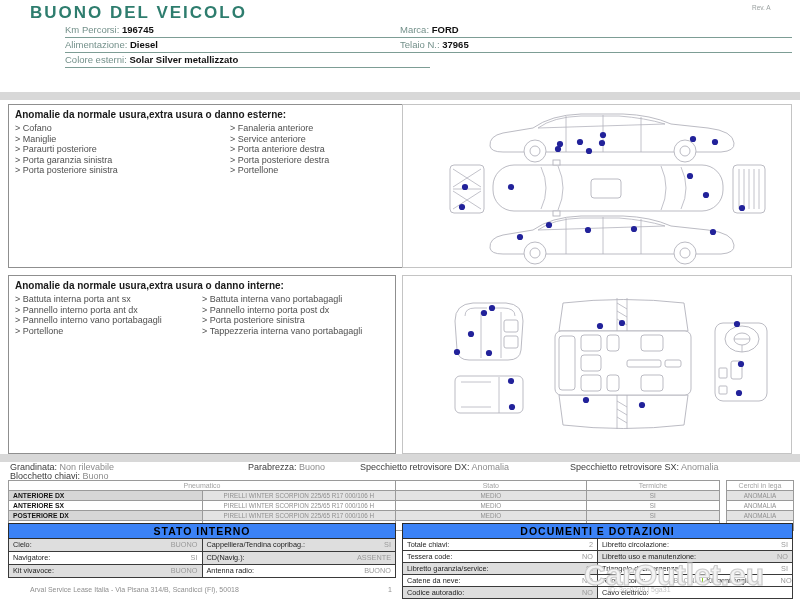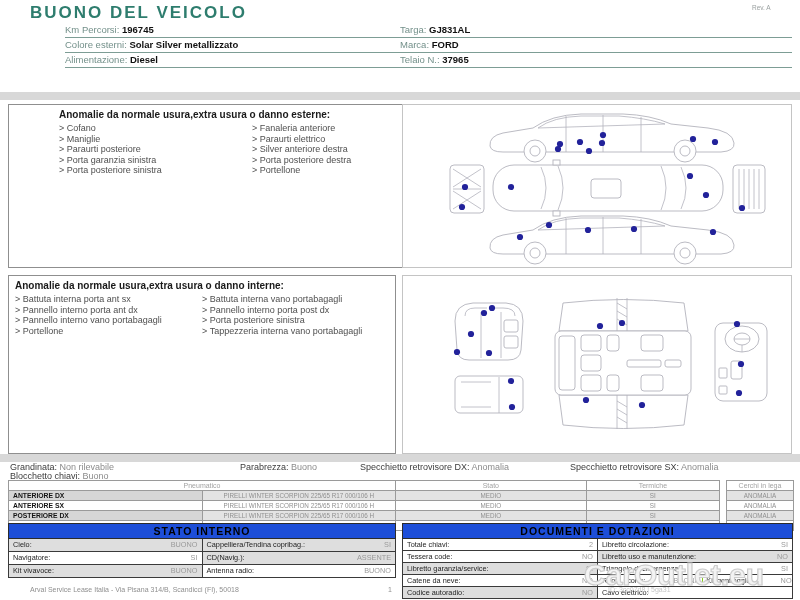--- a/index.html
+++ b/index.html
@@ -16,61 +16,61 @@
   .hrow{border-bottom:1px solid #7d9d95;padding:1px 0 2px;font-size:9.5px;line-height:11px;}
   .hrow .lbl{color:#73908a;}
   .hrow .val{color:#111;font-weight:bold;}
 
   
   .band{position:absolute;left:0;width:800px;height:8px;background:#d8d8d8;}
   .band1{top:92px;} .band2{top:454px;}
 
   
   .abox{position:absolute;border:1px solid #8f8f8f;background:#fff;box-sizing:border-box;}
-  #ext-anom{left:8px;top:104px;width:444px;height:164px;padding-left:44px;}
+  #ext-anom{left:8px;top:104px;width:444px;height:164px;}
   #int-anom{left:8px;top:275px;width:388px;height:179px;}
   .abox .atitle{margin:4px 6px 3px;font-size:10px;font-weight:bold;color:#1a1a1a;}
   .alist{display:flex;padding:0 6px;}
   .acol{width:50%;}
   .aitem{font-size:9px;color:#4f4f4f;line-height:10.5px;max-width:170px;}
   .aitem::before{content:">\00a0 ";}
 
   
   .dpanel{position:absolute;border:1px solid #c4c4c4;background:#fff;box-sizing:border-box;}
   #ext-panel{left:402px;top:104px;width:390px;height:164px;}
   #int-panel{left:402px;top:275px;width:390px;height:179px;}
   .car{stroke:#b3b3bc;fill:#ffffff;stroke-width:0.9;}
   .carline{stroke:#b3b3bc;fill:none;stroke-width:0.8;}
   .dot{fill:#22229a;stroke:none;}
 
   
   .checks{position:absolute;left:8px;width:786px;font-size:9px;line-height:9px;}
   .checks-1{top:463px;} .checks-2{top:472px;}
   .chk{position:absolute;white-space:nowrap;}
   .chk .k{color:#3c3c3c;} .chk .v{color:#8c8c8c;}
-  .chk1{left:2px;} .chk2{left:232px;} .chk3{left:352px;} .chk4{left:562px;}
+  .chk1{left:2px;} .chk2{left:240px;} .chk3{left:352px;} .chk4{left:562px;}
 
   
   table{border-collapse:collapse;table-layout:fixed;}
   #tyre-table{position:absolute;left:8px;top:480px;width:712px;}
   #cerchi-table{position:absolute;left:726px;top:480px;width:68px;}
   #tyre-table th,#tyre-table td,#cerchi-table th,#cerchi-table td{
       border:1px solid #9a9a9a;height:7px;line-height:7px;overflow:hidden;white-space:nowrap;}
   th.tcol{font-weight:normal;color:#a3a3a3;font-size:7px;text-align:center;height:8px;line-height:8px;}
   td.pos{font-size:6.8px;font-weight:bold;color:#141414;text-align:left;padding-left:4px;}
   td.tval{font-size:6.3px;color:#8f8f8f;text-align:center;}
   tr.rg td{background:#e3e3e3;}
   tr.rg td.pos{background:#d6d6d6;}
   .w-pos{width:225px;} .w-spec{width:267px;} .w-stato{width:130px;} .w-term{width:90px;}
 
   
   .btable{position:absolute;top:523px;border-collapse:collapse;}
   #stato-interno{left:8px;width:388px;}
   #documenti{left:402px;width:391px;}
-  .btable th.btitle{background:#1d4ed8;border:1px solid #2b2b2b;font-size:10.5px;
+  .btable th.btitle{background:#3b82f6;border:1px solid #2b2b2b;font-size:10.5px;
       font-weight:bold;letter-spacing:1px;color:#000;height:12px;line-height:12px;text-align:center;}
   .btable td{border:1px solid #3a3a3a;height:10px;line-height:10px;overflow:hidden;}
   #documenti td{height:9px;line-height:9px;}
   .kv{display:flex;justify-content:space-between;padding:0 3px;font-size:7.3px;white-space:nowrap;}
   .kv .k{color:#1d1d1d;} .kv .v{color:#9a9a9a;}
   .cg{background:#dedede;}
   .split{display:flex;}
   .split .kv{flex:1;gap:28px;}
   .split .kv+.kv{border-left:1px solid #84cc16;}
 
@@ -88,34 +88,30 @@
 
   <div class="doc-title">BUONO DEL VEICOLO</div>
   <div class="rev">Rev. A</div>
 
   <div class="hfields hf-left">
     <div class="hrow">
       <span class="lbl">Km Percorsi:</span>
       <span class="val">196745</span>
     </div>
     <div class="hrow">
+      <span class="lbl">Alimentazione:</span>
+      <span class="val">Diesel</span>
+    </div>
+    <div class="hrow">
       <span class="lbl">Colore esterni:</span>
       <span class="val">Solar Silver metallizzato</span>
     </div>
-    <div class="hrow">
-      <span class="lbl">Alimentazione:</span>
-      <span class="val">Diesel</span>
-    </div>
   </div>
 
   <div class="hfields hf-right">
-    <div class="hrow">
-      <span class="lbl">Targa:</span>
-      <span class="val">GJ831AL</span>
-    </div>
     <div class="hrow">
       <span class="lbl">Marca:</span>
       <span class="val">FORD</span>
     </div>
     <div class="hrow">
       <span class="lbl">Telaio N.:</span>
       <span class="val">37965</span>
     </div>
   </div>
 
@@ -126,22 +122,22 @@
     <div class="alist">
       <div class="acol">
         <div class="aitem">Cofano</div>
         <div class="aitem">Maniglie</div>
         <div class="aitem">Paraurti posteriore</div>
         <div class="aitem">Porta garanzia sinistra</div>
         <div class="aitem">Porta posteriore sinistra</div>
       </div>
       <div class="acol">
         <div class="aitem">Fanaleria anteriore</div>
-        <div class="aitem">Paraurti elettrico</div>
-        <div class="aitem">Silver anteriore destra</div>
+        <div class="aitem">Service anteriore</div>
+        <div class="aitem">Porta anteriore destra</div>
         <div class="aitem">Porta posteriore destra</div>
         <div class="aitem">Portellone</div>
       </div>
     </div>
   </div>
 
   <div class="abox" id="int-anom">
     <div class="atitle">Anomalie da normale usura,extra usura o danno interne:</div>
     <div class="alist">
       <div class="acol">

